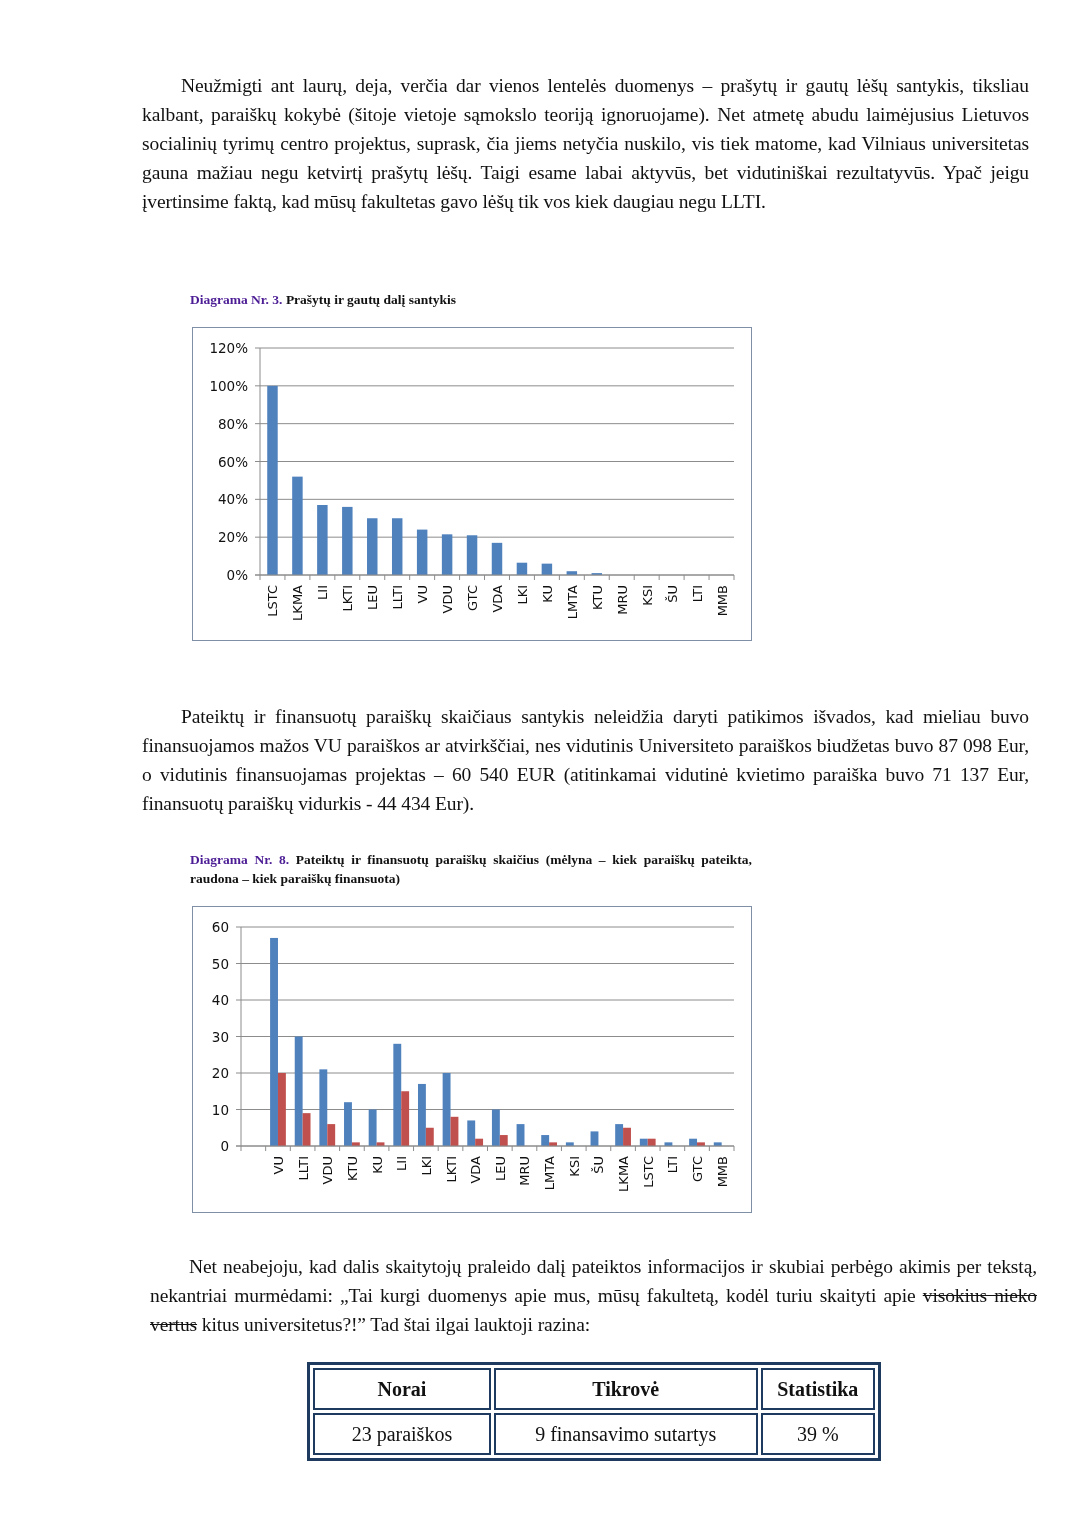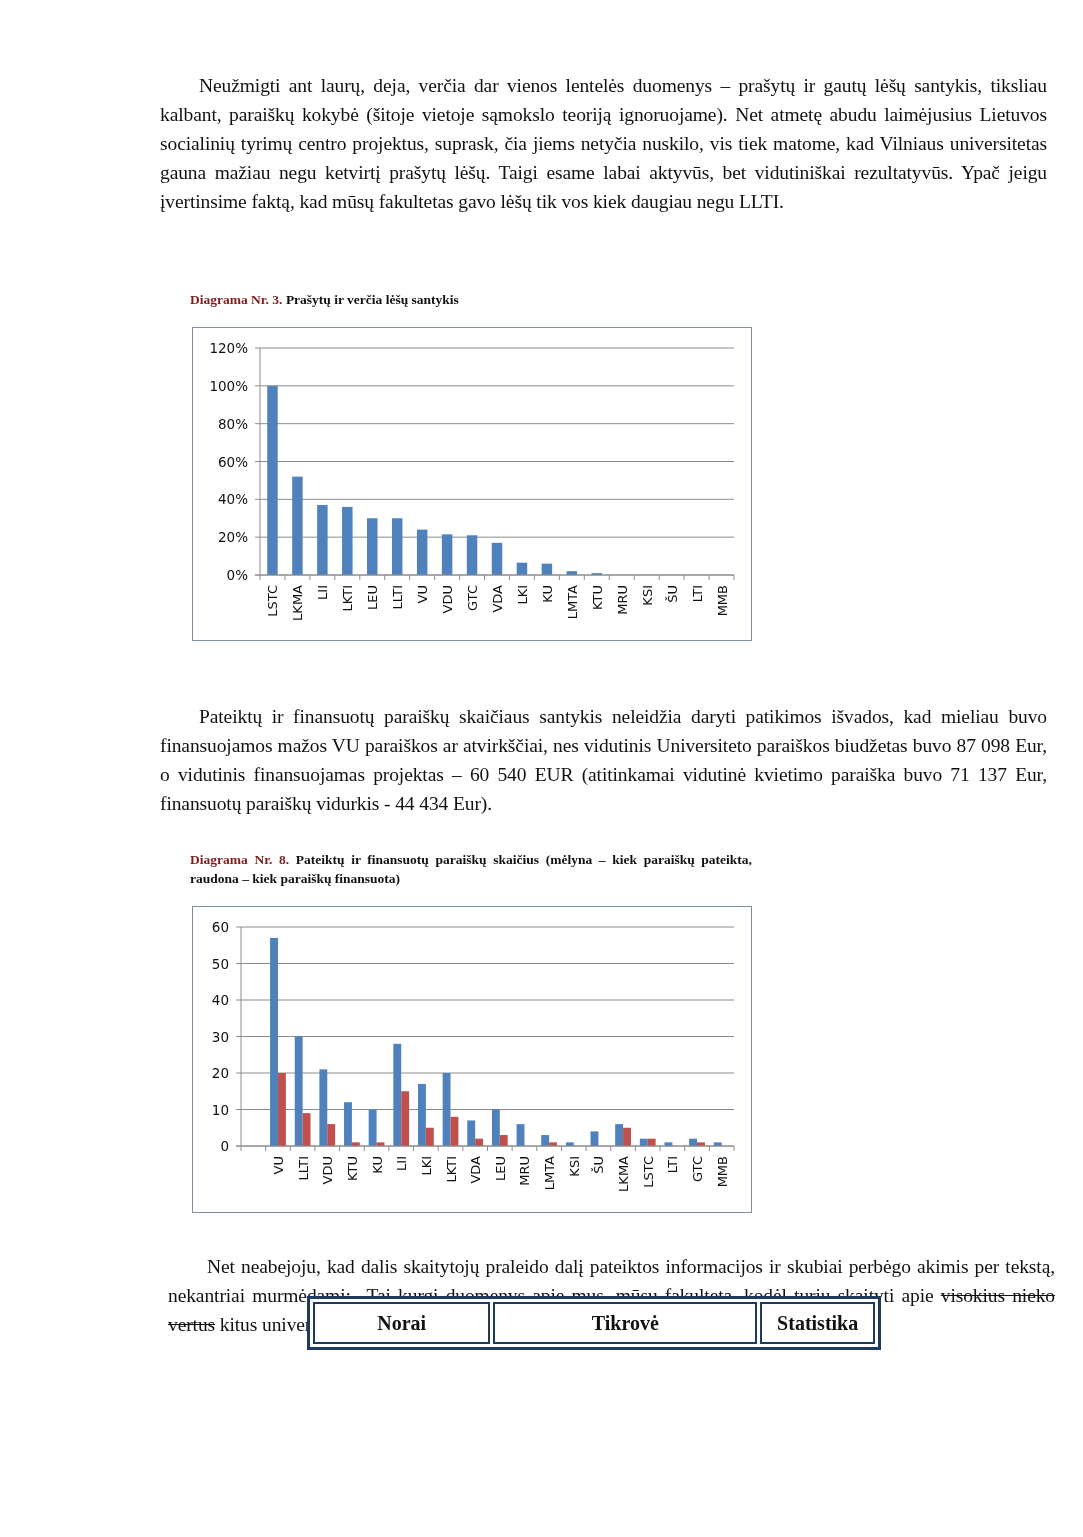--- a/index.html
+++ b/index.html
@@ -1,39 +1,39 @@
 <!DOCTYPE html>
 <html><head>
 <meta charset="utf-8">
 <style>
   html, body { margin:0; padding:0; background:#ffffff; }
   body { width:1083px; height:1537px; position:relative; overflow:hidden;
          font-family:"Liberation Serif", "DejaVu Serif", serif; color:#111; }
-  .para { position:absolute; left:160px; width:887px; font-size:19.5px; line-height:29px;
+  .para { position:absolute; left:142px; width:887px; font-size:19.5px; line-height:29px;
           text-align:justify; text-indent:39px; letter-spacing:-0.1px; }
   .caption { position:absolute; left:190px; width:562px; font-size:13.5px; font-weight:bold;
              line-height:19px; text-align:justify; }
-  .caption .cap-num { color:#7f1d1d; }
+  .caption .cap-num { color:#4c1d95; }
   .chart-box { position:absolute; border:1.5px solid #7f8fa6; background:#fff; }
   .chart-box svg { display:block; }
   .ytick { font-family:"DejaVu Sans", sans-serif; font-size:13.5px; fill:#111; }
   .xtick { font-family:"DejaVu Sans", sans-serif; font-size:13px; fill:#111; }
   .strike { text-decoration:line-through; }
-  table.summary { position:absolute; left:307px; top:1296px; width:574px; border-collapse:separate;
+  table.summary { position:absolute; left:307px; top:1362px; width:574px; border-collapse:separate;
                   border-spacing:3px; border:3px solid #1f3a5f; background:#fff; }
   table.summary td, table.summary th { border:2px solid #1f3a5f; font-size:20px; text-align:center;
                   height:38px; padding:0 6px; }
   table.summary th { font-weight:bold; }
 </style>
 </head>
 <body>
 
 <p class="para" style="top:71px; margin:0;">Neužmigti ant laurų, deja, verčia dar vienos lentelės duomenys – prašytų ir gautų lėšų santykis, tiksliau kalbant, paraiškų kokybė (šitoje vietoje sąmokslo teoriją ignoruojame). Net atmetę abudu laimėjusius Lietuvos socialinių tyrimų centro projektus, suprask, čia jiems netyčia nuskilo, vis tiek matome, kad Vilniaus universitetas gauna mažiau negu ketvirtį prašytų lėšų. Taigi esame labai aktyvūs, bet vidutiniškai rezultatyvūs. Ypač jeigu įvertinsime faktą, kad mūsų fakultetas gavo lėšų tik vos kiek daugiau negu LLTI.</p>
 
-<div class="caption" style="top:290px;"><span class="cap-num">Diagrama Nr. 3.</span><span> Prašytų ir verčia lėšų santykis</span></div>
+<div class="caption" style="top:290px;"><span class="cap-num">Diagrama Nr. 3.</span><span> Prašytų ir gautų dalį santykis</span></div>
 
 <div class="chart-box" style="left:192px; top:327px; width:558px; height:312px;">
   <svg id="chart1" width="558" height="312">
       <line x1="62" x2="541" y1="247" y2="247" stroke="#8c8c8c" stroke-width="1"></line>
       <text x="55" y="252" text-anchor="end" class="ytick">0%</text>
       <line x1="62" x2="541" y1="209.16666666666669" y2="209.16666666666669" stroke="#8c8c8c" stroke-width="1"></line>
       <text x="55" y="214.16666666666669" text-anchor="end" class="ytick">20%</text>
       <line x1="62" x2="541" y1="171.33333333333334" y2="171.33333333333334" stroke="#8c8c8c" stroke-width="1"></line>
       <text x="55" y="176.33333333333334" text-anchor="end" class="ytick">40%</text>
       <line x1="62" x2="541" y1="133.5" y2="133.5" stroke="#8c8c8c" stroke-width="1"></line>
@@ -202,14 +202,19 @@
 
 <p class="para" style="top:1244px; margin:8px;"><span>Net neabejoju, kad dalis skaitytojų praleido dalį pateiktos informacijos ir skubiai perbėgo akimis per tekstą, nekantriai murmėdami: „Tai kurgi duomenys apie mus, mūsų fakultetą, kodėl turiu skaityti apie </span><span class="strike">visokius nieko vertus</span><span> kitus universitetus?!” Tad štai ilgai lauktoji razina:</span></p>
 
 <table class="summary">
   <tbody>
       <tr>
     <th style="width:170px;">Norai</th>
     <th style="width:262px;">Tikrovė</th>
     <th style="width:100px;text-align:center;">Statistika</th>
   </tr>
+  <tr>
+    <td>23 paraiškos</td>
+    <td>9 finansavimo sutartys</td>
+    <td>39 %</td>
+  </tr>
 </tbody>
   </table>
 
 </body></html>

